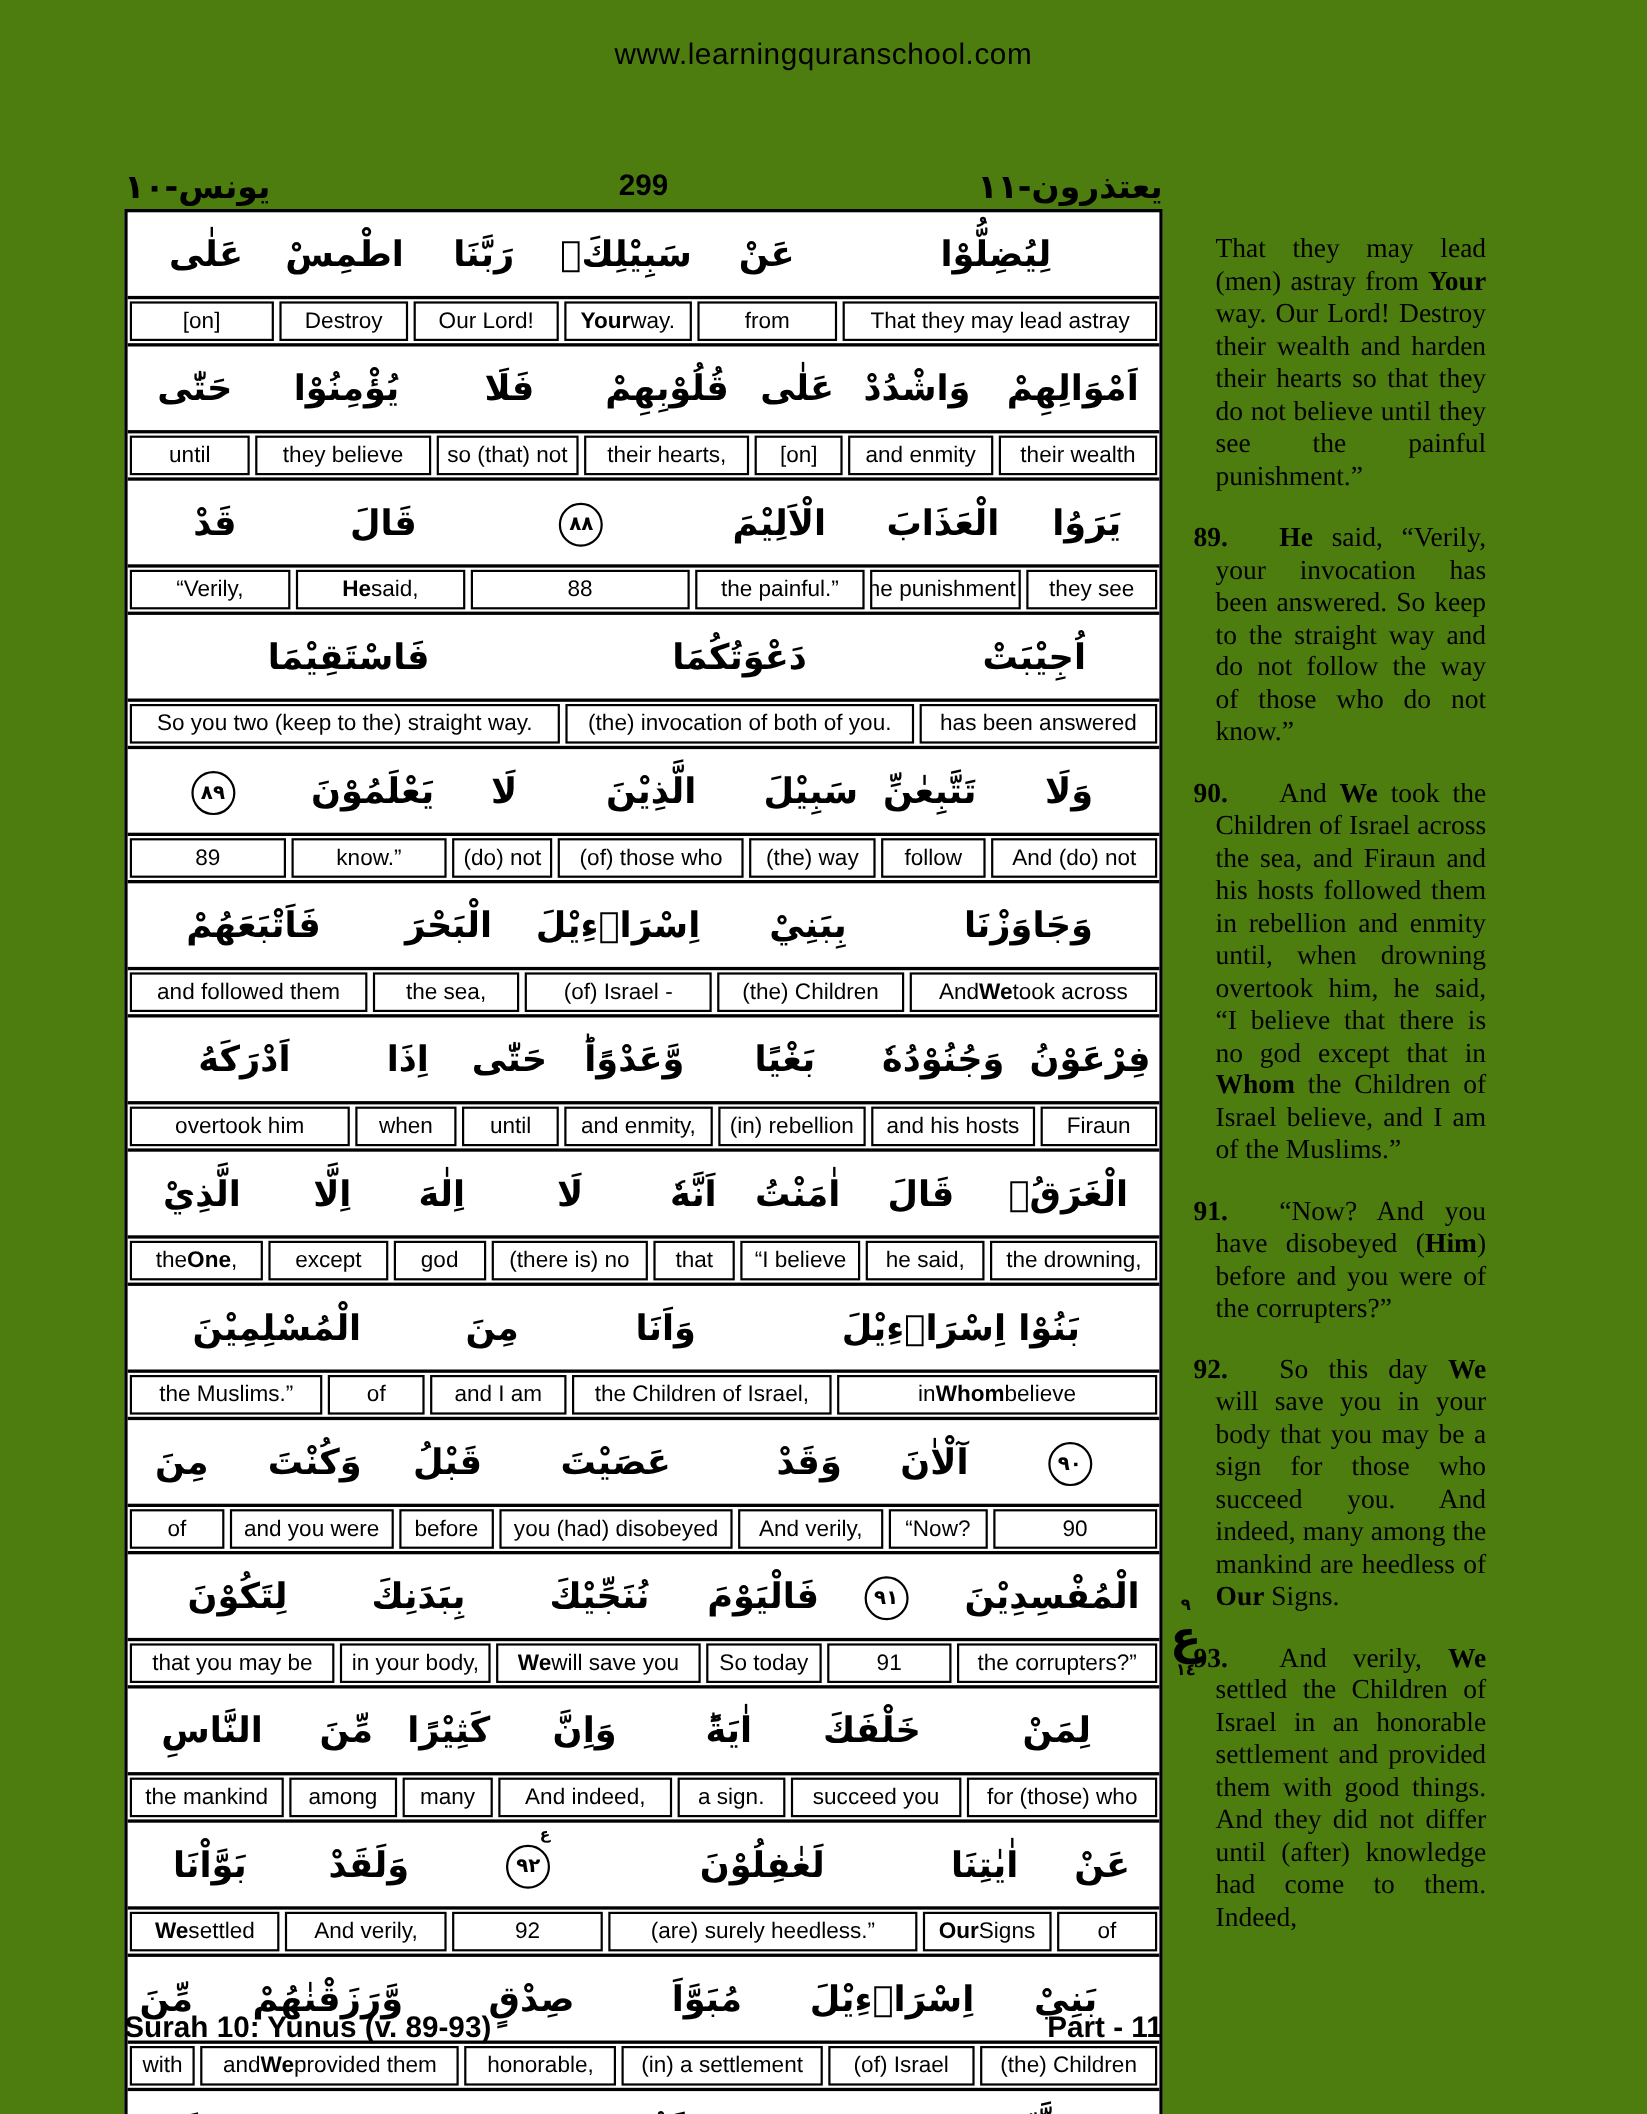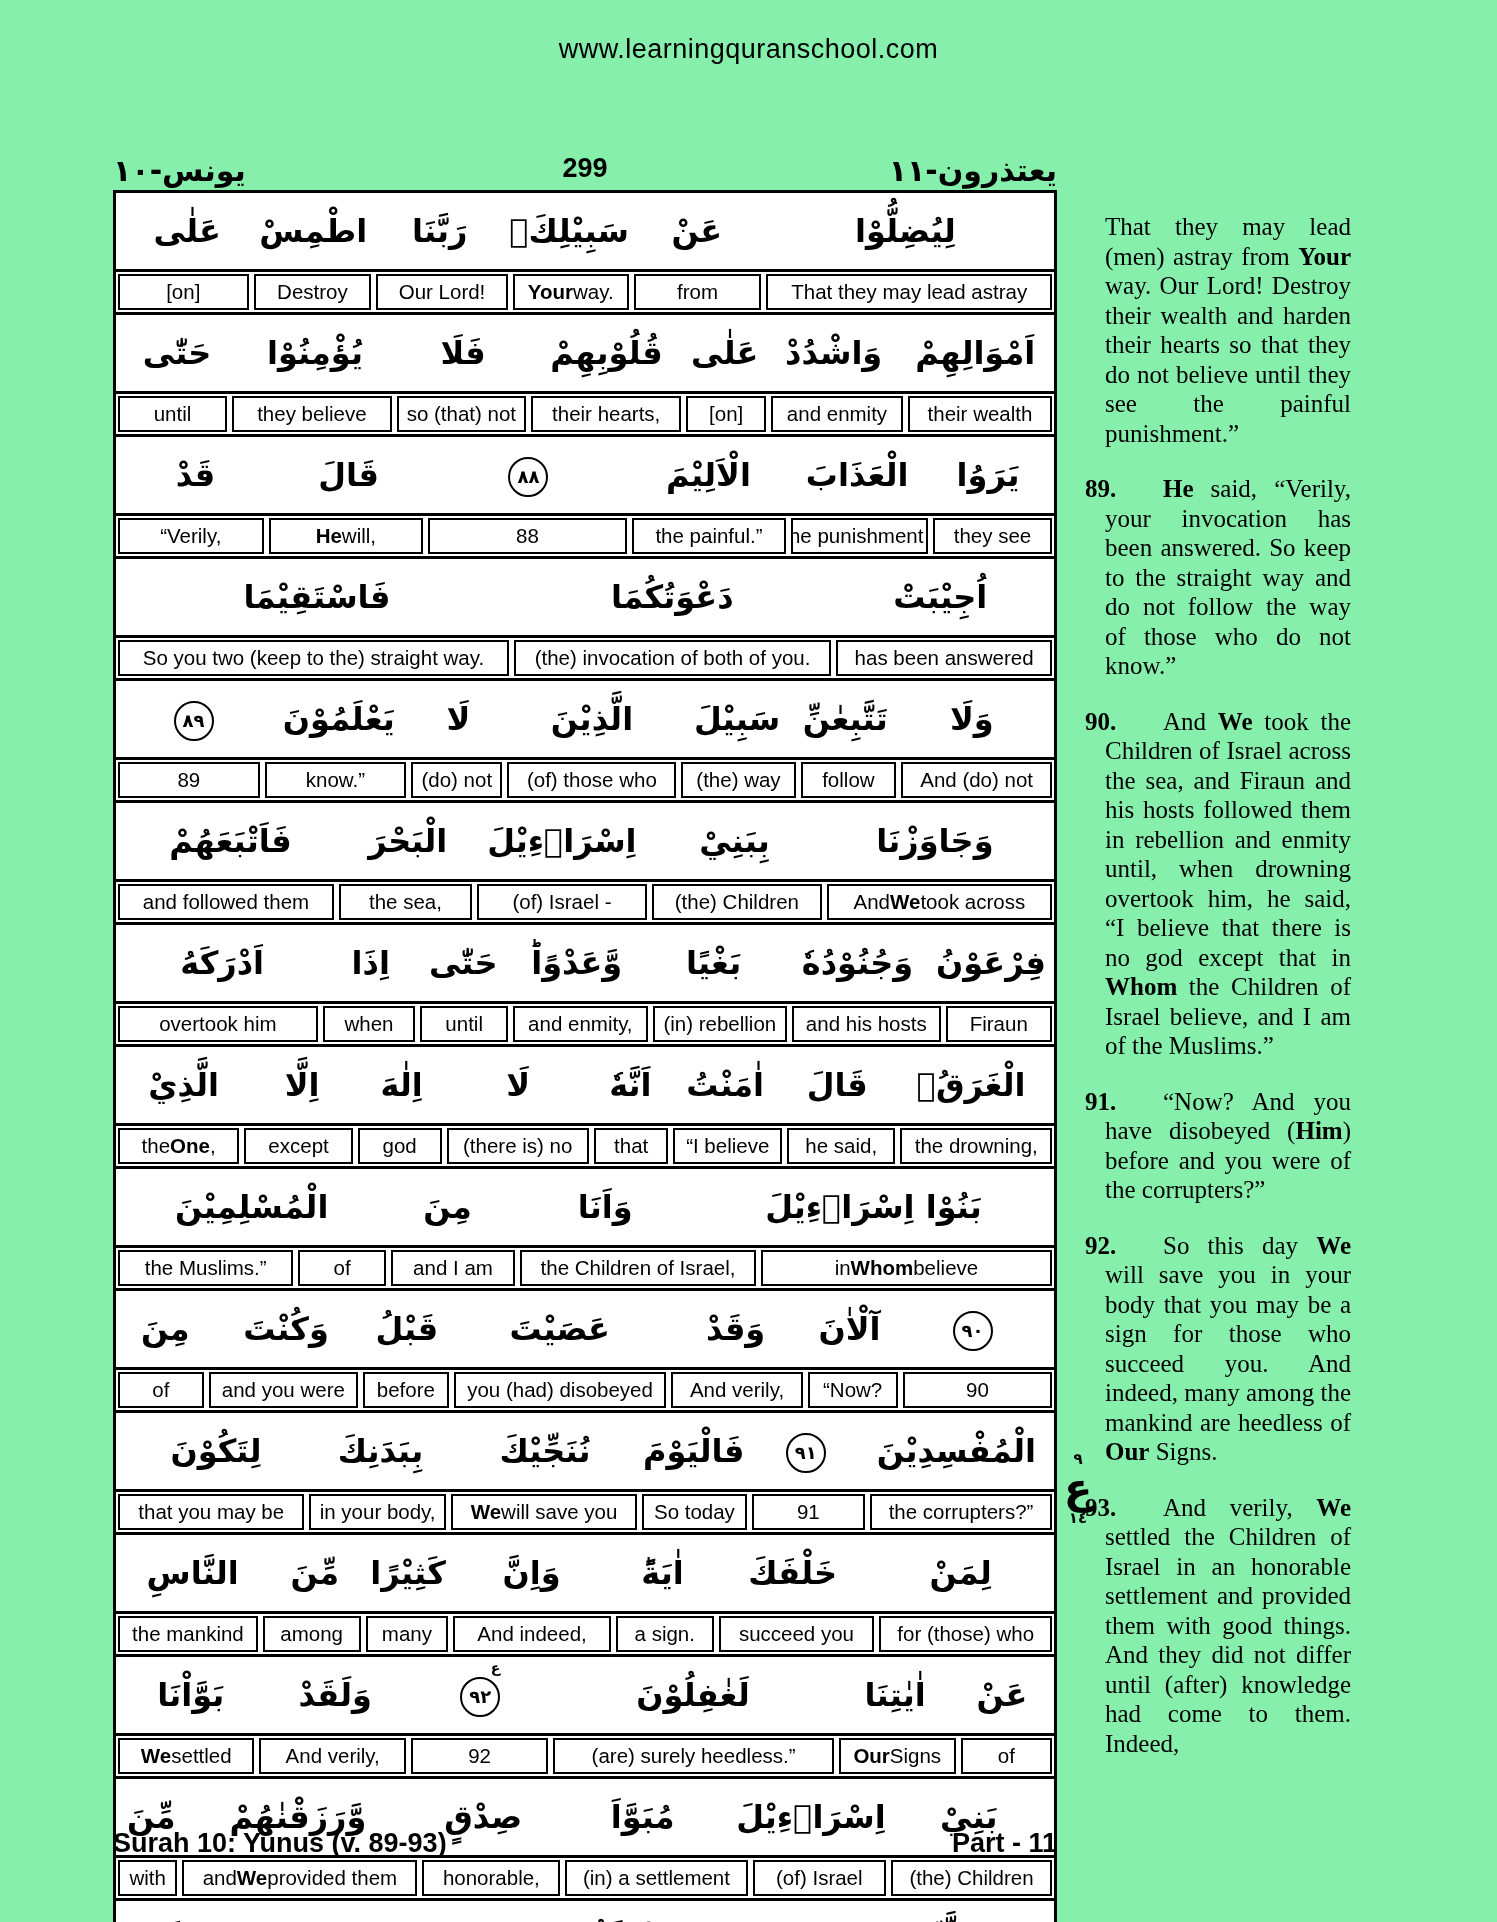--- a/index.html
+++ b/index.html
@@ -1,16 +1,16 @@
 <!DOCTYPE html>
 <html><head>
 <meta charset="utf-8">
 <style>
   html,body{margin:0;padding:0;background:#e8e8e8;}
-  .page{position:relative;width:1497px;height:1922px;background:#86efac;overflow:hidden;
+  .page{position:relative;width:1497px;height:1922px;background:#4d7c0f;overflow:hidden;
         font-family:"Liberation Sans",sans-serif;color:#000;}
   .url{position:absolute;top:34px;left:0;width:100%;text-align:center;
        font-size:27px;letter-spacing:0.5px;}
   .pagehead{position:absolute;left:113px;top:140px;width:944px;height:48px;}
   .ph-l{position:absolute;left:0;bottom:0;font-family:"DejaVu Sans",sans-serif;
         font-weight:700;font-size:30px;direction:rtl;}
   .ph-c{position:absolute;left:50%;transform:translateX(-50%);bottom:4px;
         font-weight:bold;font-size:27px;}
   .ph-r{position:absolute;right:0;bottom:0;font-family:"DejaVu Sans",sans-serif;
         font-weight:700;font-size:30px;direction:rtl;}
@@ -125,21 +125,21 @@
         <div class="ar-cell" style="flex-grow: 17;">الْاَلِيْمَ</div>
         <div class="ar-cell" style="flex-grow: 15;">الْعَذَابَ</div>
         <div class="ar-cell" style="flex-grow: 13;">يَرَوُا</div>
       </div>
       <div class="en-row">
         <div class="en-cell" style="flex-grow: 16;">
           <span>“Verily,</span>
         </div>
         <div class="en-cell" style="flex-grow: 17;">
           <b>He</b>
-          <span> will,</span>
+          <span> said,</span>
         </div>
         <div class="en-cell" style="flex-grow: 22;">
           <span>88</span>
         </div>
         <div class="en-cell" style="flex-grow: 17;">
           <span>the painful.”</span>
         </div>
         <div class="en-cell" style="flex-grow: 15;">
           <span>the punishment -</span>
         </div>

